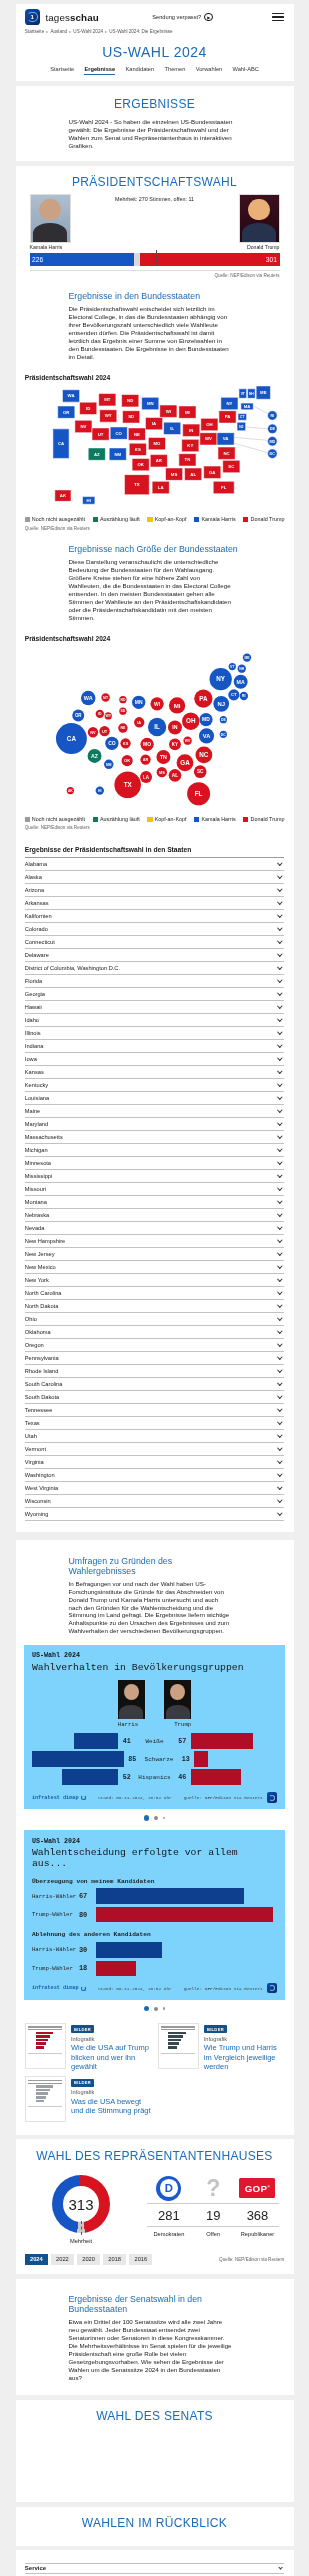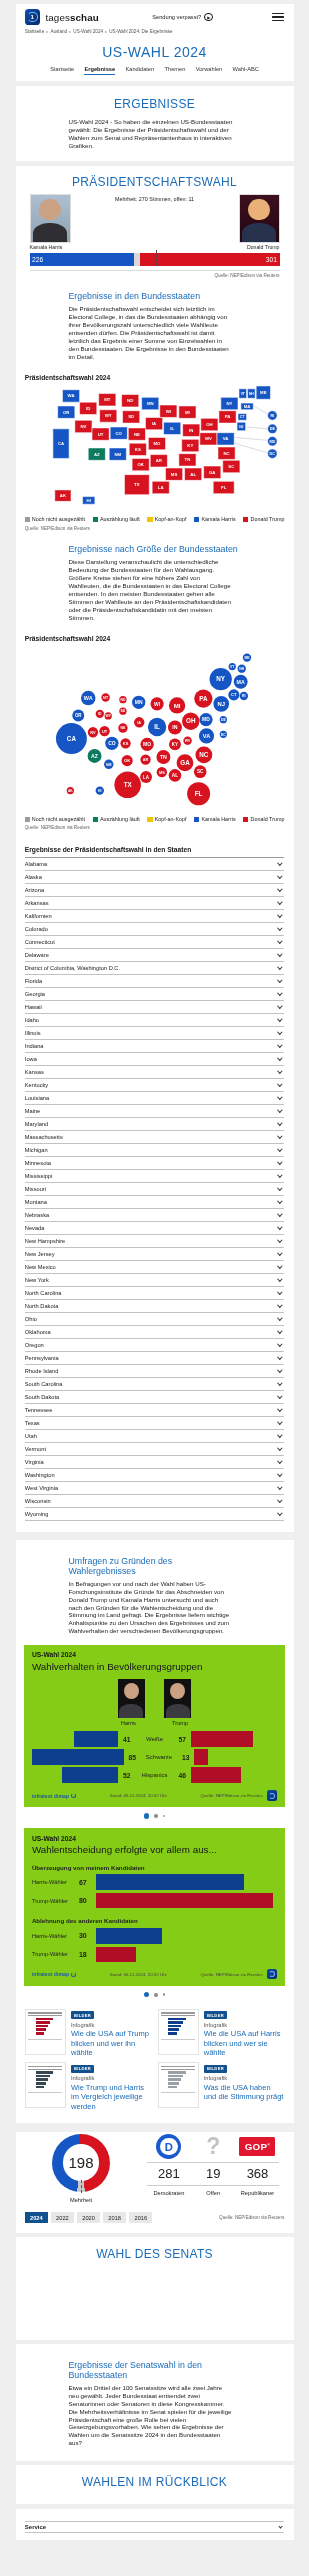--- a/index.html
+++ b/index.html
@@ -61,21 +61,21 @@
 
   
   .list-heading { margin:15.5px 9.3px 4.1px; font-size:6.7px; font-weight:700; color:#161616; }
   .accordion { margin:0 9.3px; border-top:0.5px solid #9c9c9c; }
   .acc-row { display:flex; justify-content:space-between; align-items:center; height:13px; border-bottom:0.5px solid #c2c2c2; font-size:5.7px; color:#222; cursor:pointer; }
   .acc-row .chev { width:3.6px; height:3.6px; border-right:0.8px solid #333; border-bottom:0.8px solid #333; transform:rotate(45deg); margin-right:3.1px; margin-top:-1.5px; }
   .main-card { padding-bottom:11.3px; }
 
   
   .poll-card { padding:2.1px 0 12.4px;margin-top:8px; }
-  .ichart { background:#84cc16; margin:9.3px 8.2px 0; padding:6.7px 8.2px 6.2px; }
+  .ichart { background:#7dd3fc; margin:9.3px 8.2px 0; padding:6.7px 8.2px 6.2px;font-family:Liberation Mono, monospace; }
   .ichart .kicker { font-size:6.7px; font-weight:700; color:#161616; }
   .ichart .ititle { font-size:9.8px; font-weight:400; color:#161616; margin-top:2.6px; }
   .demo-photos { display:flex; justify-content:center; gap:19.6px; margin-top:7.2px; }
   .demo-photo { width:27px; height:39px; position:relative; overflow:hidden; background:#101010; }
   .demo-photo::before { content:""; position:absolute; width:56%; height:42%; left:22%; top:10%; background:#caa183; border-radius:50%; }
   .demo-photo::after { content:""; position:absolute; width:88%; height:42%; left:6%; bottom:-6%; background:#3a3a40; border-radius:48% 48% 0 0; }
   .demo-names { display:flex; justify-content:center; gap:36px; font-size:5.7px; margin:2.1px 0 4.1px; color:#222; }
   .demo-row { display:flex; align-items:center; height:18px; }
   .demo-row .lbar { width:92px; display:flex; justify-content:flex-end; }
   .demo-row .rbar { width:92px; }
@@ -1008,34 +1008,21 @@
           <div class="thumb">
             <div class="tl"></div>
             <div class="tl"></div>
             <div class="tbar" style="width: 17.5px; background: rgb(176, 13, 38);"></div>
             <div class="tbar" style="width: 14.4px; background: rgb(176, 13, 38);"></div>
             <div class="tbar" style="width: 12.4px; background: rgb(176, 13, 38);"></div>
             <div class="tbar" style="width: 10.3px; background: rgb(176, 13, 38);"></div>
             <div class="tbar" style="width: 8.2px; background: rgb(176, 13, 38);"></div>
             <div class="tfoot"></div>
           </div>
-          <div class="tmeta"><span class="badge">BILDER</span><div class="ttype">Infografik</div><div class="ttitle">Wie die USA auf Trump blicken und wer ihn wählte</div></div>
-        </div>
-        <div class="teaser">
-          <div class="thumb">
-            <div class="tl"></div>
-            <div class="tl"></div>
-            <div class="tbar" style="width: 17.5px; background: rgb(13, 63, 142);"></div>
-            <div class="tbar" style="width: 14.4px; background: rgb(13, 63, 142);"></div>
-            <div class="tbar" style="width: 12.4px; background: rgb(13, 63, 142);"></div>
-            <div class="tbar" style="width: 10.3px; background: rgb(13, 63, 142);"></div>
-            <div class="tbar" style="width: 8.2px; background: rgb(13, 63, 142);"></div>
-            <div class="tfoot"></div>
-          </div>
-          <div class="tmeta"><span class="badge">BILDER</span><div class="ttype">Infografik</div><div class="ttitle">Wie die USA auf Harris blicken und wer sie wählte</div></div>
+          <div class="tmeta"><span class="badge">BILDER</span><div class="ttype">Infografik</div><div class="ttitle">Wie die USA auf Trump blicken und wer ihn gewählt</div></div>
         </div>
         <div class="teaser">
           <div class="thumb">
             <div class="tl"></div>
             <div class="tl"></div>
             <div class="tbar" style="width: 17.5px; background: rgb(55, 71, 79);"></div>
             <div class="tbar" style="width: 14.4px; background: rgb(55, 71, 79);"></div>
             <div class="tbar" style="width: 12.4px; background: rgb(55, 71, 79);"></div>
             <div class="tbar" style="width: 10.3px; background: rgb(55, 71, 79);"></div>
             <div class="tbar" style="width: 8.2px; background: rgb(55, 71, 79);"></div>
@@ -1047,31 +1034,32 @@
           <div class="thumb">
             <div class="tl"></div>
             <div class="tl"></div>
             <div class="tbar" style="width: 17.5px; background: rgb(154, 160, 166);"></div>
             <div class="tbar" style="width: 14.4px; background: rgb(154, 160, 166);"></div>
             <div class="tbar" style="width: 12.4px; background: rgb(154, 160, 166);"></div>
             <div class="tbar" style="width: 10.3px; background: rgb(154, 160, 166);"></div>
             <div class="tbar" style="width: 8.2px; background: rgb(154, 160, 166);"></div>
             <div class="tfoot"></div>
           </div>
-          <div class="tmeta"><span class="badge">BILDER</span><div class="ttype">Infografik</div><div class="ttitle">Was die USA haben und die Stimmung prägt</div></div>
+          <div class="tmeta"><span class="badge">BILDER</span><div class="ttype">Infografik</div><div class="ttitle">Was die USA bewegt und die Stimmung prägt</div></div>
         </div>
       </div>
   </div>
 
   <div class="card">
+    <h2 class="section">WAHL DES REPRÄSENTANTENHAUSES</h2>
     <div class="house-flex">
       <div class="donut-block">
         <div class="donut" id="houseDonut" style="background: conic-gradient(from 180deg, rgb(201, 201, 201) 0%, rgb(201, 201, 201) 2.18391%, rgb(22, 86, 196) 2.18391%, rgb(22, 86, 196) 49.0805%, rgb(214, 19, 31) 49.0805%, rgb(214, 19, 31) 97.8161%, rgb(201, 201, 201) 97.8161%, rgb(201, 201, 201) 100%);">
           <div class="hole">
-              <span>198</span>
+              <span>313</span>
             </div>
           <div class="marker"></div>
         </div>
         <div class="donut-label">Mehrheit</div>
       </div>
       <div class="house-cols">
         <div class="hcol">
           <div class="hlogo">
               <div class="dem-logo">
                 <div class="inner">D</div>
@@ -1101,29 +1089,29 @@
           <span class="chip active">2024</span>
           <span class="chip">2022</span>
           <span class="chip">2020</span>
           <span class="chip">2018</span>
           <span class="chip">2016</span>
         </span>
       <span class="quelle">Quelle: NEP/Edison via Reuters</span>
     </div>
   </div>
 
-  <div class="card senate-card">
-    <h2 class="section">WAHL DES SENATS</h2>
-  </div>
-
   <div class="card senres-card">
     <h3 class="sub">Ergebnisse der Senatswahl in den Bundesstaaten</h3>
     <p class="body">Etwa ein Drittel der 100 Senatssitze wird alle zwei Jahre neu gewählt. Jeder Bundesstaat entsendet zwei Senatorinnen oder Senatoren in diese Kongresskammer. Die Mehrheitsverhältnisse im Senat spielen für die jeweilige Präsidentschaft eine große Rolle bei vielen Gesetzgebungsvorhaben. Wie sehen die Ergebnisse der Wahlen um die Senatssitze 2024 in den Bundesstaaten aus?</p>
   </div>
 
+  <div class="card senate-card">
+    <h2 class="section">WAHL DES SENATS</h2>
+  </div>
+
   <div class="card retro-card">
     <h2 class="section">WAHLEN IM RÜCKBLICK</h2>
   </div>
 
   <div class="card footer-card">
     <div class="f-acc" id="footerAcc">
         <div class="f-row">
           <span>Service</span>
           <span class="chev"></span>
         </div>

